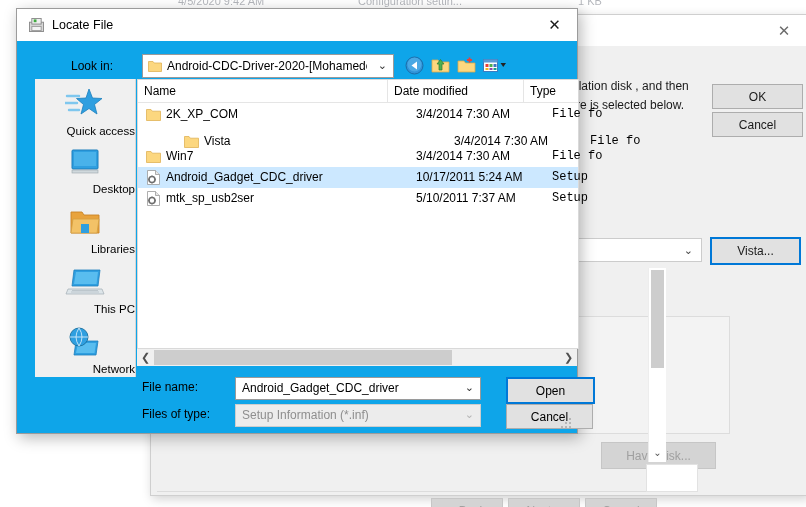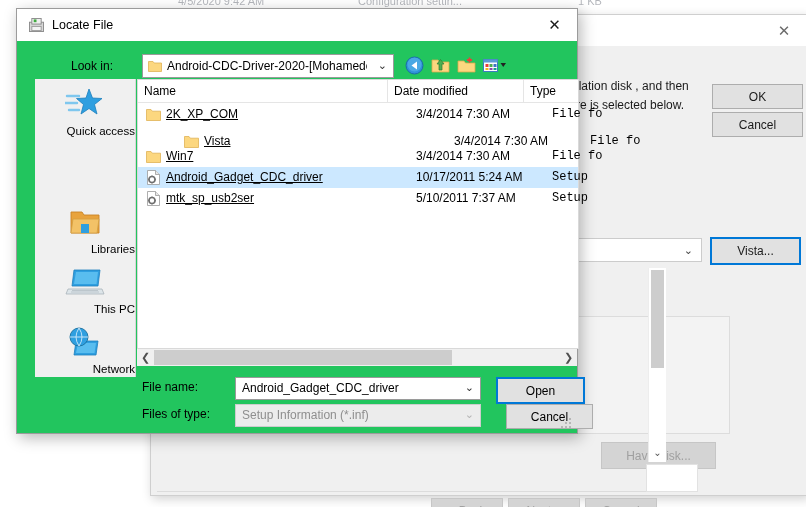--- a/index.html
+++ b/index.html
@@ -61,21 +61,21 @@
   #wz-vscroll .arrow{
     position:absolute;left:0;right:0;bottom:2px;height:16px;
     display:flex;align-items:center;justify-content:center;
     color:#555;font-size:10px;font-family:"DejaVu Sans",sans-serif;
   }
   #wz-bottom-strip{position:absolute;background:#ffffff;border:1px solid #e2e2e2;}
 
   
   #locate{
     left:16px;top:8px;width:560px;height:424px;
-    background:#22c55e;border:1px solid #9b9b9b;
+    background:#0ea5e9;border:1px solid #9b9b9b;
     box-shadow:3px 4px 14px rgba(0,0,0,.28);
   }
   #lf-title{position:absolute;left:0;top:0;right:0;height:32px;background:#fff;}
   #lf-title .tico{position:absolute;left:12px;top:9px;width:15px;height:14px;}
   #lf-title .ttxt{
     position:absolute;left:35px;top:0;height:32px;line-height:32px;
     font-size:12.5px;color:#000;
   }
   #lf-close{
     position:absolute;right:0;top:0;width:45px;height:32px;
@@ -117,21 +117,21 @@
   }
   #lhead{position:absolute;left:0;top:0;right:0;height:22px;background:#fff;border-bottom:1px solid #e5e5e5;}
   .hcell{
     position:absolute;top:0;height:22px;line-height:22px;font-size:12px;color:#000;
     border-right:1px solid #e5e5e5;padding-left:6px;box-sizing:border-box;overflow:hidden;
     white-space:nowrap;
   }
   .frow{position:absolute;left:0;right:0;height:21px;}
   .frow.sel{background:#cce8ff;}
   .frow .fi{position:absolute;left:8px;top:3px;width:15px;height:15px;}
-  .frow .fname{position:absolute;left:28px;top:0;height:21px;line-height:21px;font-size:12px;color:#000;white-space:nowrap;text-decoration:underline;}
+  .frow .fname{position:absolute;left:28px;top:0;height:21px;line-height:21px;font-size:12px;color:#000;white-space:nowrap;}
   .frow .fdate{position:absolute;left:278px;top:0;height:21px;line-height:21px;font-size:12px;color:#000;white-space:nowrap;}
   .frow .ftype{position:absolute;left:414px;top:0;height:21px;line-height:21px;font-size:12px;color:#000;white-space:nowrap;font-family:Liberation Mono, monospace;}
 
   
   #hscroll{
     position:absolute;left:120px;top:340px;width:440px;height:17px;
     background:#f0f0f0;
   }
   #hscroll .harrow{
     position:absolute;top:0;width:17px;height:17px;color:#505050;font-size:11px;
@@ -260,20 +260,28 @@
   <div id="places">
 
     <div class="place" style="top:8px;">
       <svg class="pico" width="40" height="36" viewBox="0 0 40 36">
         <path d="M24 2 L27.5 11 L37 11.5 L29.5 17.5 L32 27 L24 21.5 L16 27 L18.5 17.5 L11.5 11.5 L21 11 Z" fill="#2f9fe0" stroke="#1d7fbd" stroke-width="0.8"></path>
         <path d="M2 9 H14 M0 16 H12 M4 23 H14" stroke="#7fc7ee" stroke-width="2.4" stroke-linecap="round"></path>
       </svg>
       <span class="plbl">Quick access</span>
     </div>
 
+    <div class="place" style="top:68px;">
+      <svg class="pico" width="40" height="34" viewBox="0 0 40 34">
+        <rect x="7" y="3" width="26" height="19" rx="1" fill="#2f9fe0" stroke="#1d7fbd"></rect>
+        <rect x="9" y="5" width="22" height="14" fill="#49b2ea"></rect>
+        <rect x="7" y="23" width="26" height="3" fill="#cfd8dc" stroke="#9aa6ab" stroke-width="0.6"></rect>
+      </svg>
+      <span class="plbl">Desktop</span>
+    </div>
 
     <div class="place" style="top:128px;">
       <svg class="pico" width="40" height="34" viewBox="0 0 40 34">
         <path d="M6 5 H17 L19 8 H34 V26 H6 Z" fill="#e8a33d" stroke="#c98526" stroke-width="0.9"></path>
         <path d="M8 12 H34 L32 26 H6 Z" fill="#f3c267" stroke="#d3a043" stroke-width="0.8"></path>
         <rect x="16" y="17" width="8" height="9" fill="#2f9fe0"></rect>
       </svg>
       <span class="plbl">Libraries</span>
     </div>
 
@@ -364,21 +372,21 @@
     <div class="hthumb"></div>
     <div class="harrow" style="right:0;">❯</div>
   </div>
 
   
   <div class="blabel" style="left:125px;top:371px;">File name:</div>
   <div class="bfield" style="left:218px;top:368px;width:244px;">
     <span class="val">Android_Gadget_CDC_driver</span>
     <span class="chev">⌄</span>
   </div>
-  <div class="lfbtn focus" style="left:479px;top:368px;">Open</div>
+  <div class="lfbtn focus" style="left:489px;top:368px;">Open</div>
 
   
   <div class="blabel" style="left:125px;top:398px;">Files of type:</div>
   <div class="bfield dis" style="left:218px;top:395px;width:244px;">
     <span class="val">Setup Information (*.inf)</span>
     <span class="chev">⌄</span>
   </div>
   <div class="lfbtn" style="left:489px;top:395px;">Cancel</div>
 
   <div id="grip">

